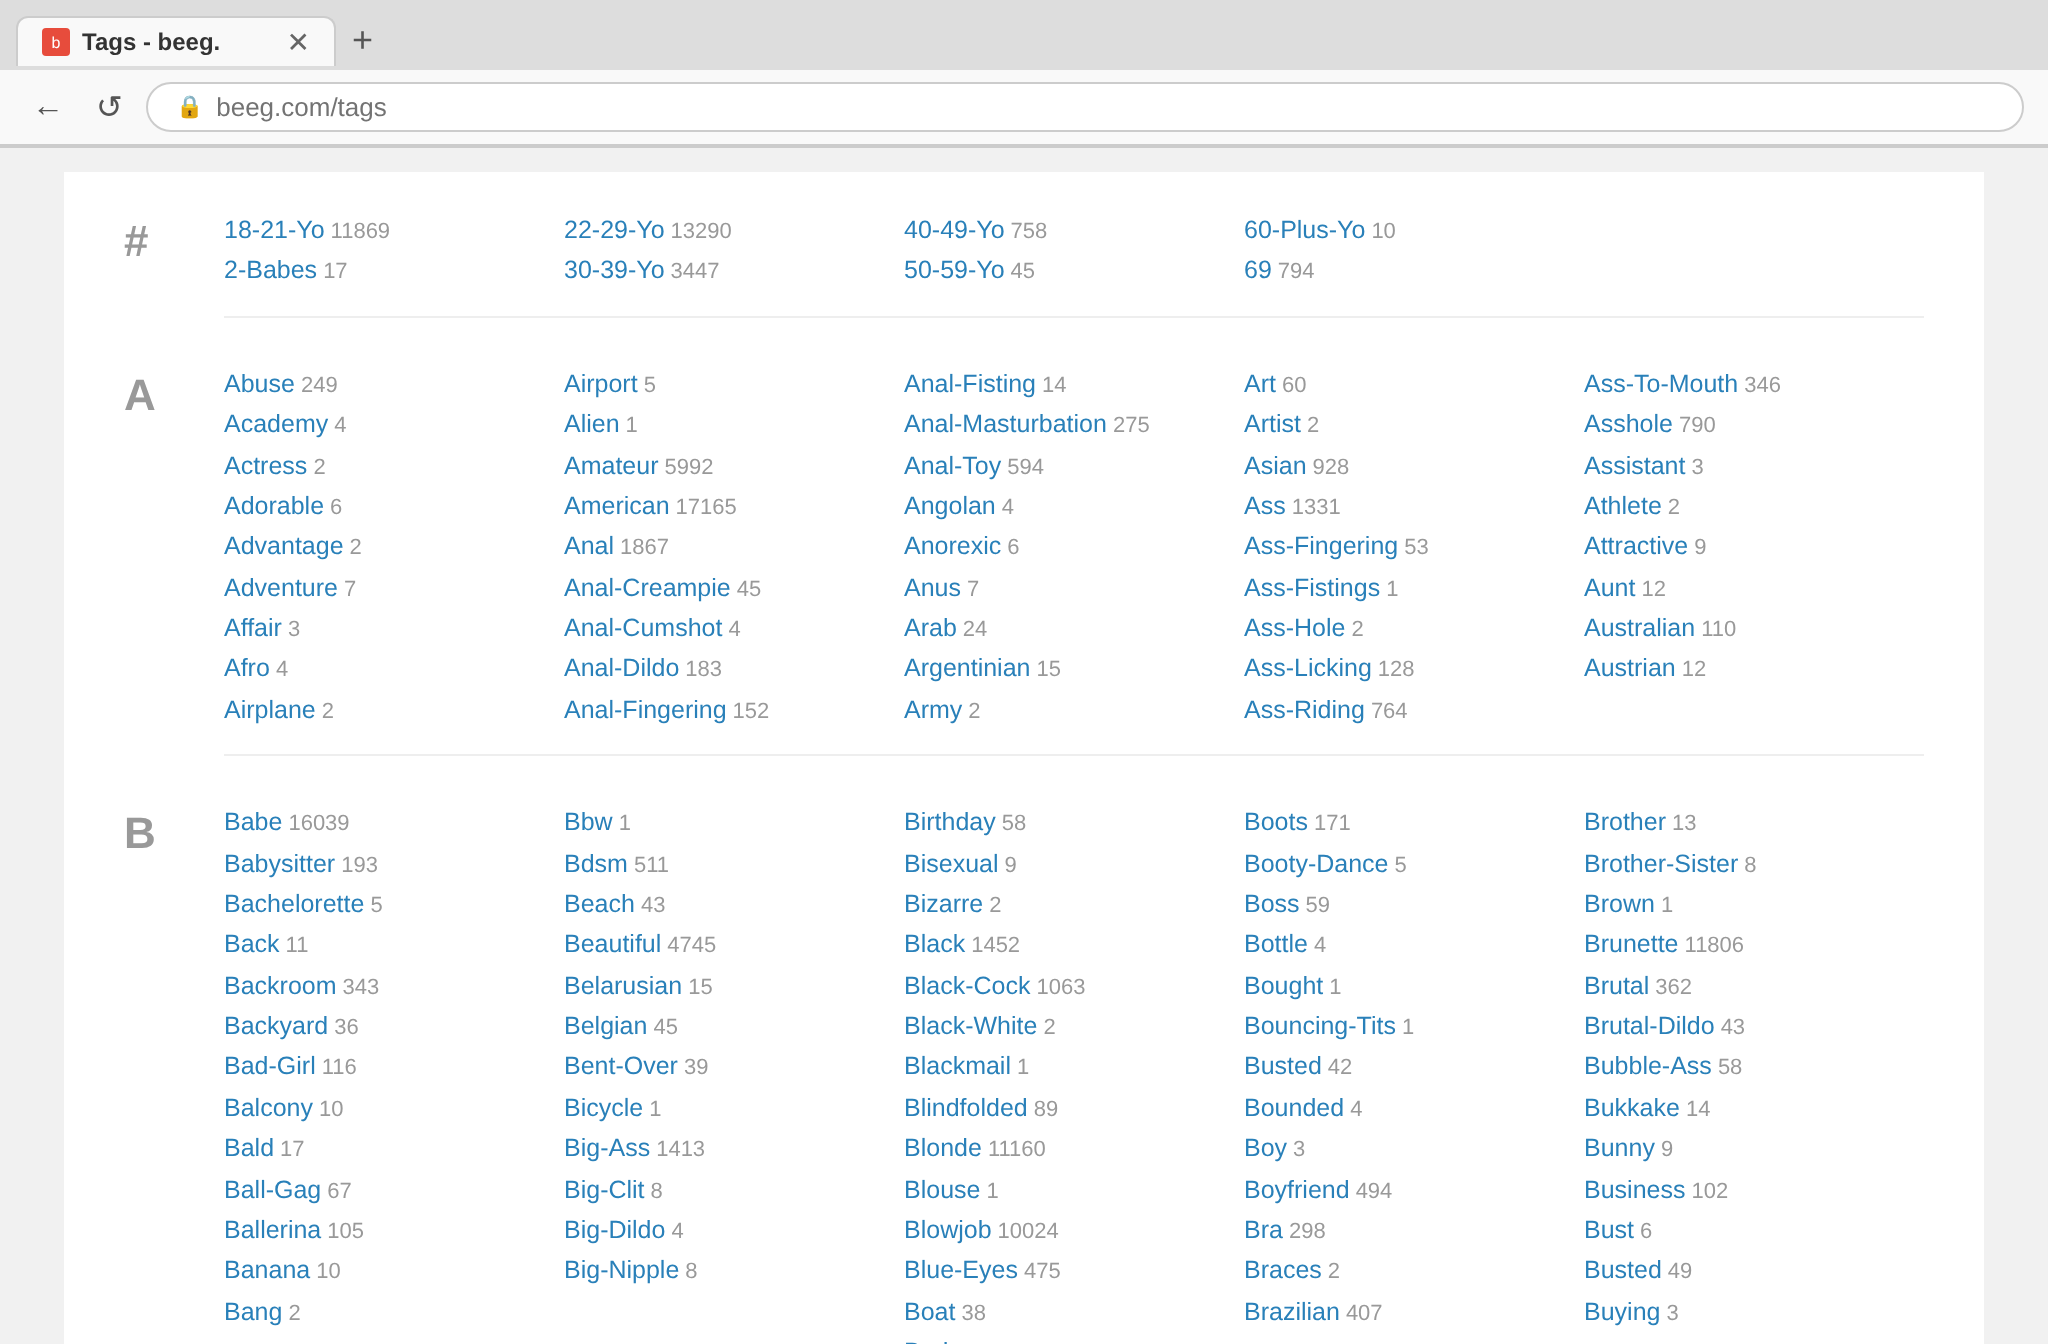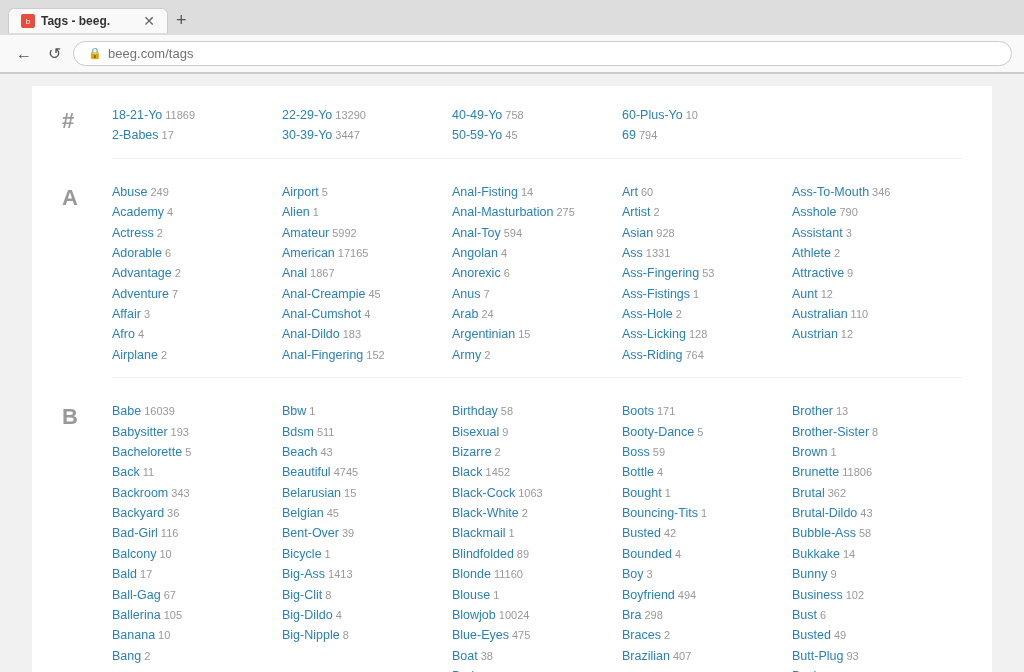--- a/index.html
+++ b/index.html
@@ -675,24 +675,20 @@
               </div>
               <div class="tag-item">
                 <span class="tag-name">Bust</span>
                 <span class="tag-count">6</span>
               </div>
               <div class="tag-item">
                 <span class="tag-name">Busted</span>
                 <span class="tag-count">49</span>
               </div>
               <div class="tag-item">
-                <span class="tag-name">Butt-Plug</span>
-                <span class="tag-count">93</span>
-              </div>
-              <div class="tag-item">
                 <span class="tag-name">Buying</span>
                 <span class="tag-count">3</span>
               </div>
             </div>
           </div>
         </div>
       </div>
     </div>
 </div>
 

